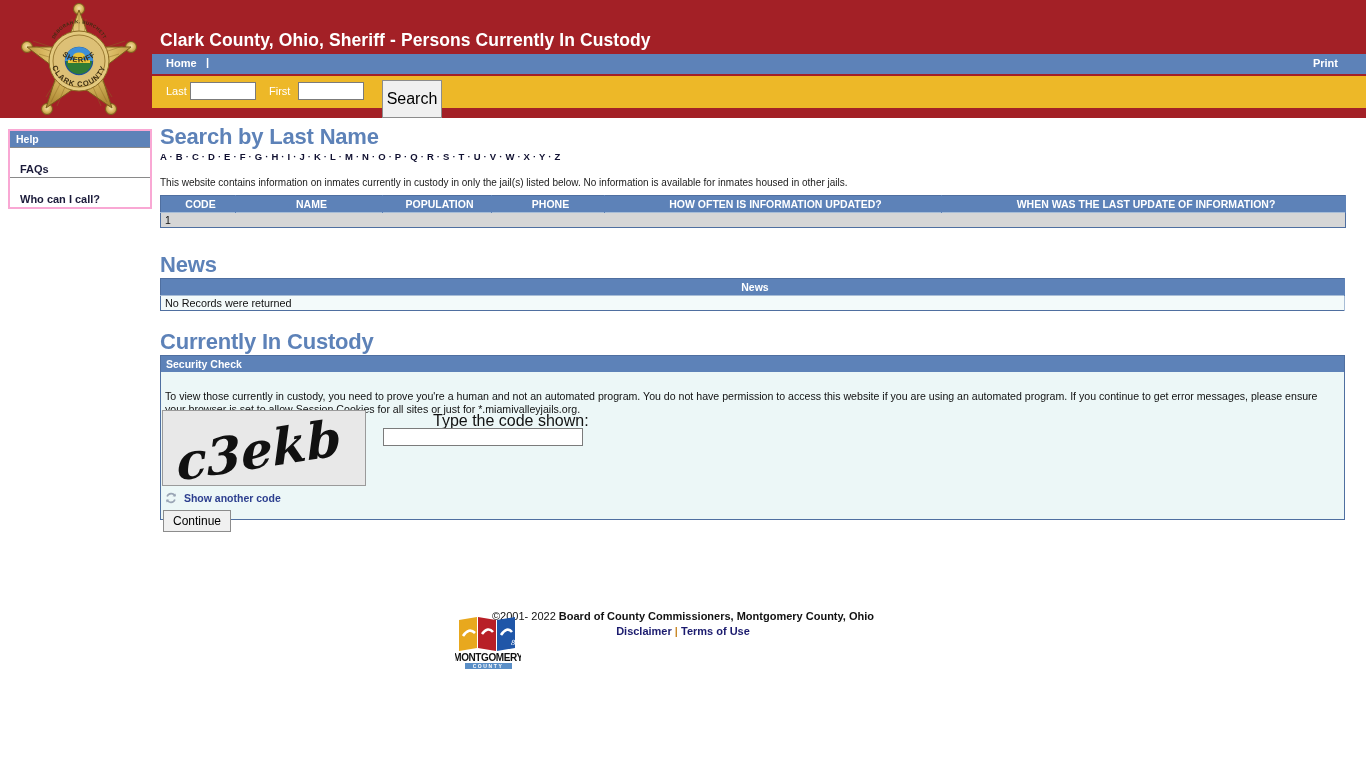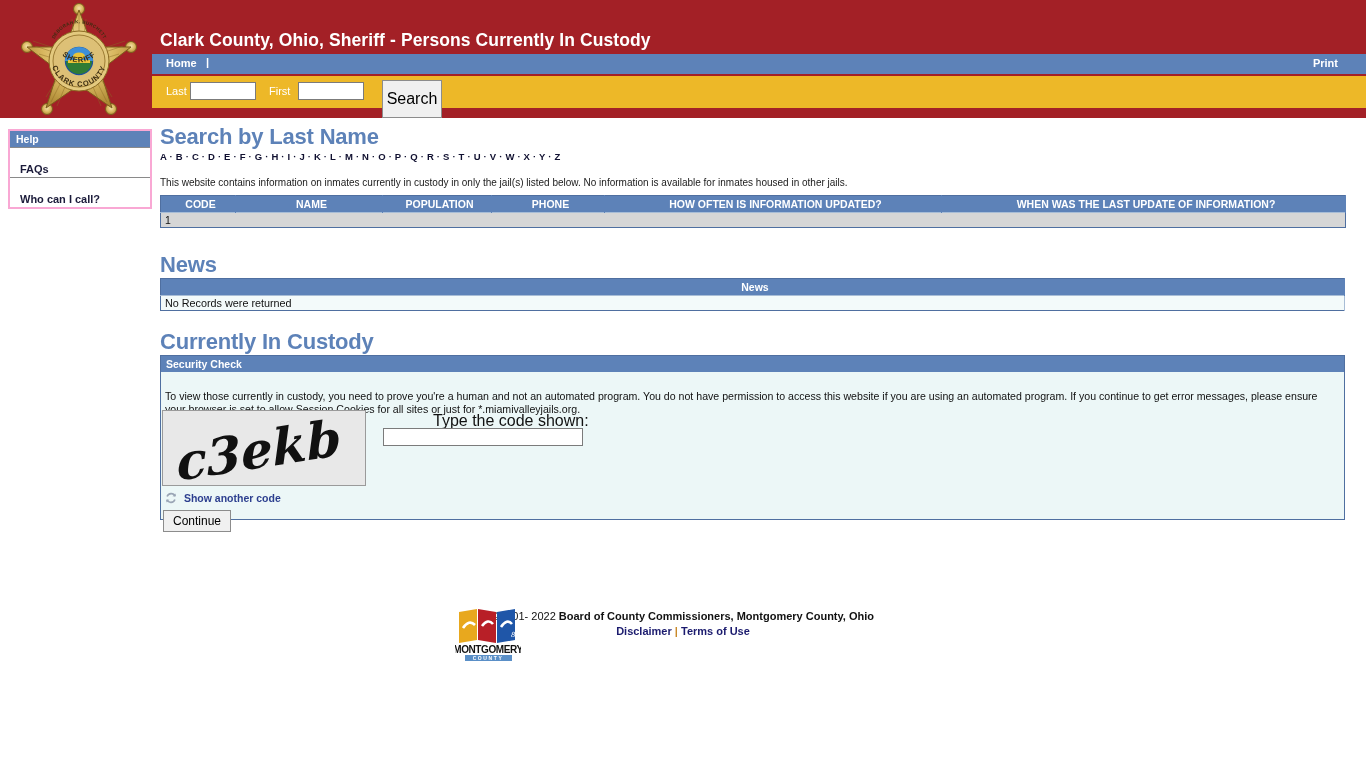--- a/index.html
+++ b/index.html
@@ -281,21 +281,21 @@
     text-align: center;
   }
   #footer-inner {
     display: inline-block;
     position: relative;
     width: 480px;
     text-align: center;
   }
   #mc-logo {
     position: absolute;
-    left: 12px; top: 6px;
+    left: 12px; top: 14px;
     width: 66px; height: 56px;
   }
   #copyright-line {
     font-size: 11px;
     color: #111111;
     font-weight: bold;
     padding-top: 9px;
     line-height: 15px;
   }
   #copyright-line .cr-prefix { font-weight: normal; }

